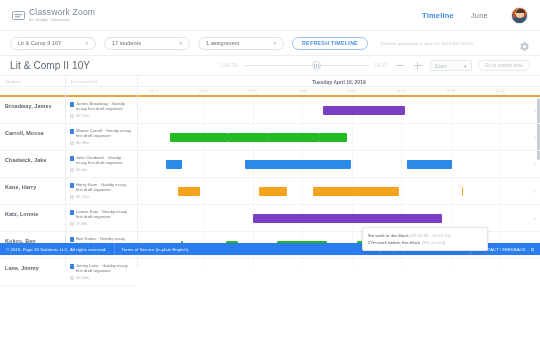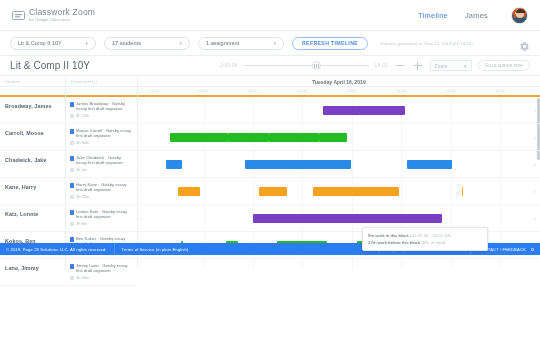--- a/index.html
+++ b/index.html
@@ -17,21 +17,21 @@
     padding: 0 12px; background: #fff;
   }
   .brand { display: flex; align-items: center; gap: 4px; }
   .brand-mark { width: 13px; height: 11px; position: relative; flex: 0 0 auto; }
   .brand-mark svg { display:block; }
   .brand-text { line-height: 1; }
   .brand-title { font-size: 8.5px; color: #7b8793; letter-spacing: .2px; }
   .brand-sub { font-size: 4px; color: #a8b2bc; letter-spacing: .1px; margin-top: 1px; }
   .nav { margin-left: auto; display: flex; align-items: center; gap: 17px; }
   .nav-link { font-size: 7.5px; color: #77838f; letter-spacing: .2px; }
-  .nav-link.active { color: #3f8ae0; }
+  .nav-link.active { color: #3f8ae0; font-weight: bold; }
   .avatar {
     width: 17px; height: 17px; border-radius: 50%;
     background: radial-gradient(circle at 50% 32%, #f0c9a8 0 32%, #c9541f 33% 55%, #3b5876 56% 100%);
     border: 1px solid #dfe4e8; margin-left: 6px;
     overflow:hidden; position: relative;
   }
   .avatar .face { position:absolute; left:4px; top:2.5px; width:8px; height:8px; border-radius:50%; background:#f1c9a6; }
   .avatar .hair { position:absolute; left:3.5px; top:1.5px; width:9px; height:4px; border-radius:5px 5px 0 0; background:#4a3224; }
   .avatar .body { position:absolute; left:1px; bottom:0; width:14px; height:7px; border-radius:7px 7px 0 0; background:#3d566e; }
 
@@ -149,21 +149,21 @@
           <rect x="3" y="6.2" width="5" height="1.2" fill="#9aa6b2"></rect>
         </svg>
       </span>
       <span class="brand-text">
         <div class="brand-title">Classwork Zoom</div>
         <div class="brand-sub">for Google Classroom</div>
       </span>
     </div>
     <div class="nav">
       <span class="nav-link active">Timeline</span>
-      <span class="nav-link">James</span>
+      <span class="nav-link">June</span>
       <span class="avatar">
         <span class="body"></span>
         <span class="face"></span>
         <span class="hair"></span>
       </span>
     </div>
   </div>
 
   <div class="filterbar">
     <div class="pill sel">

